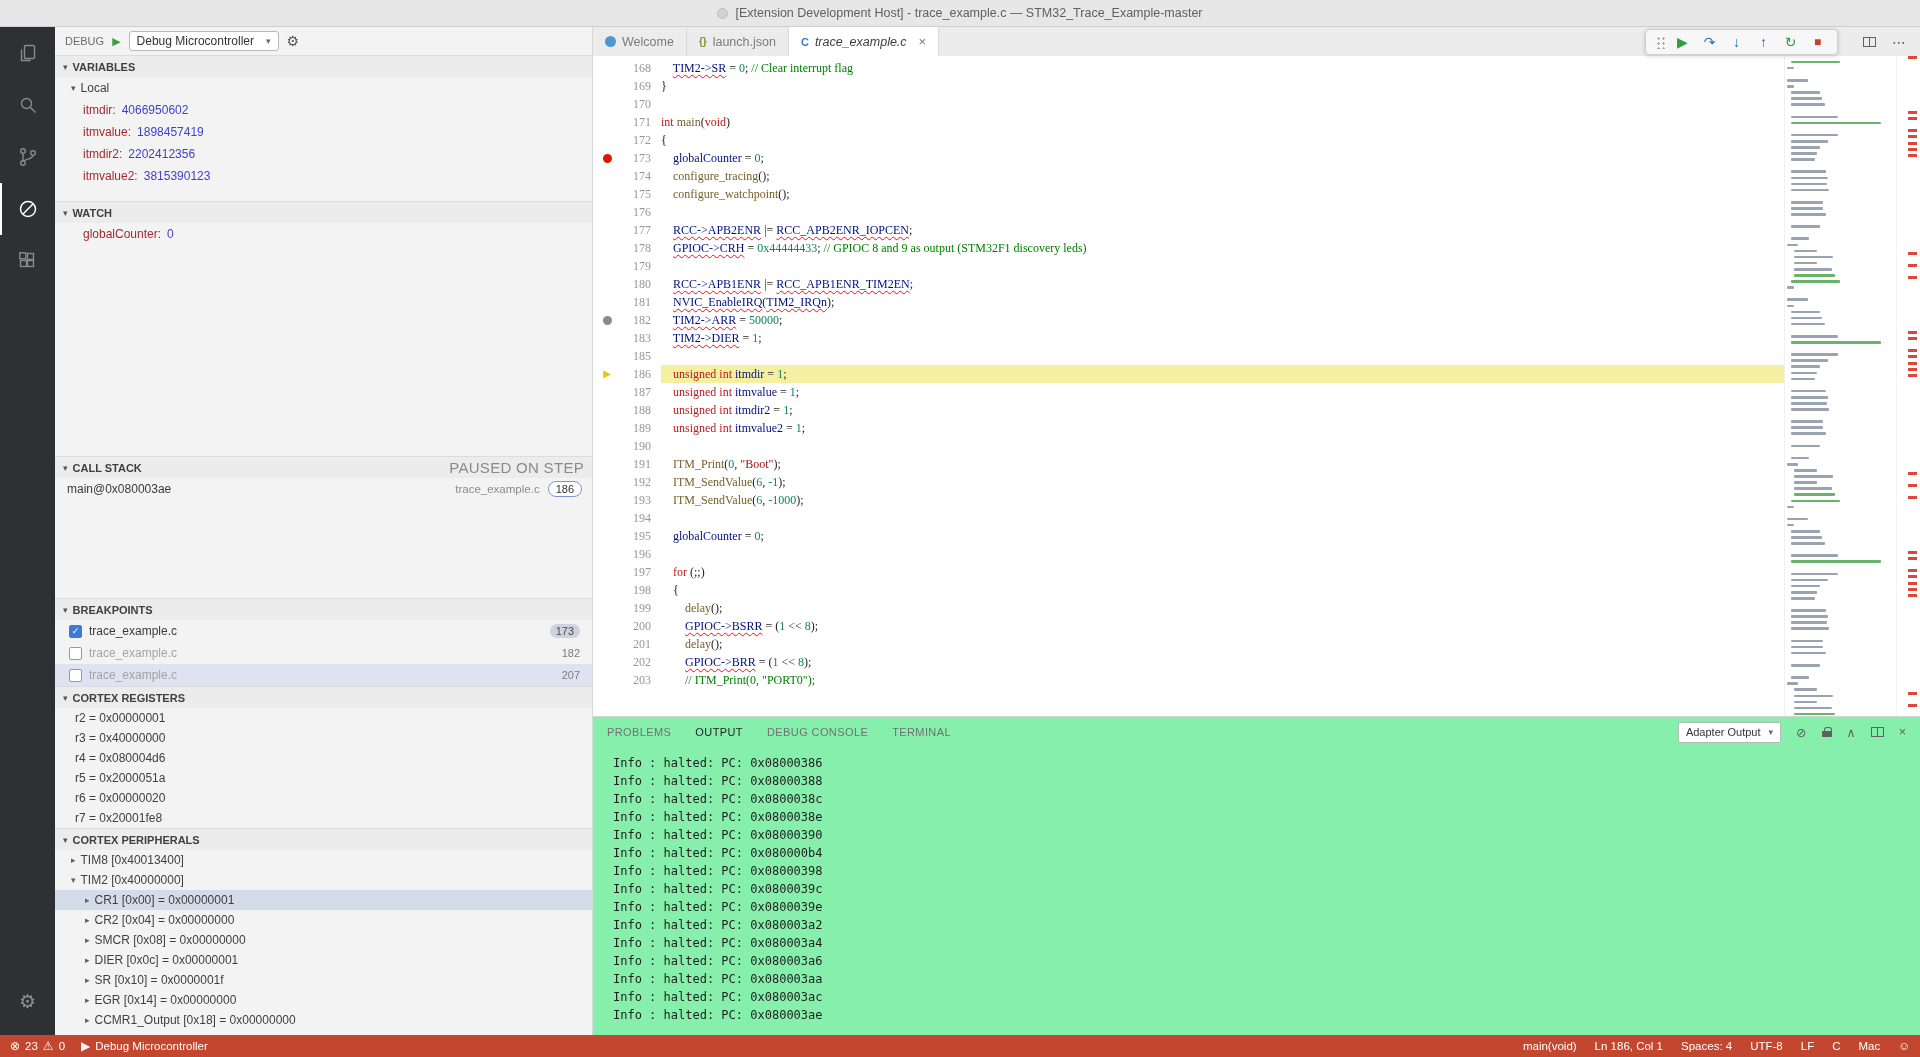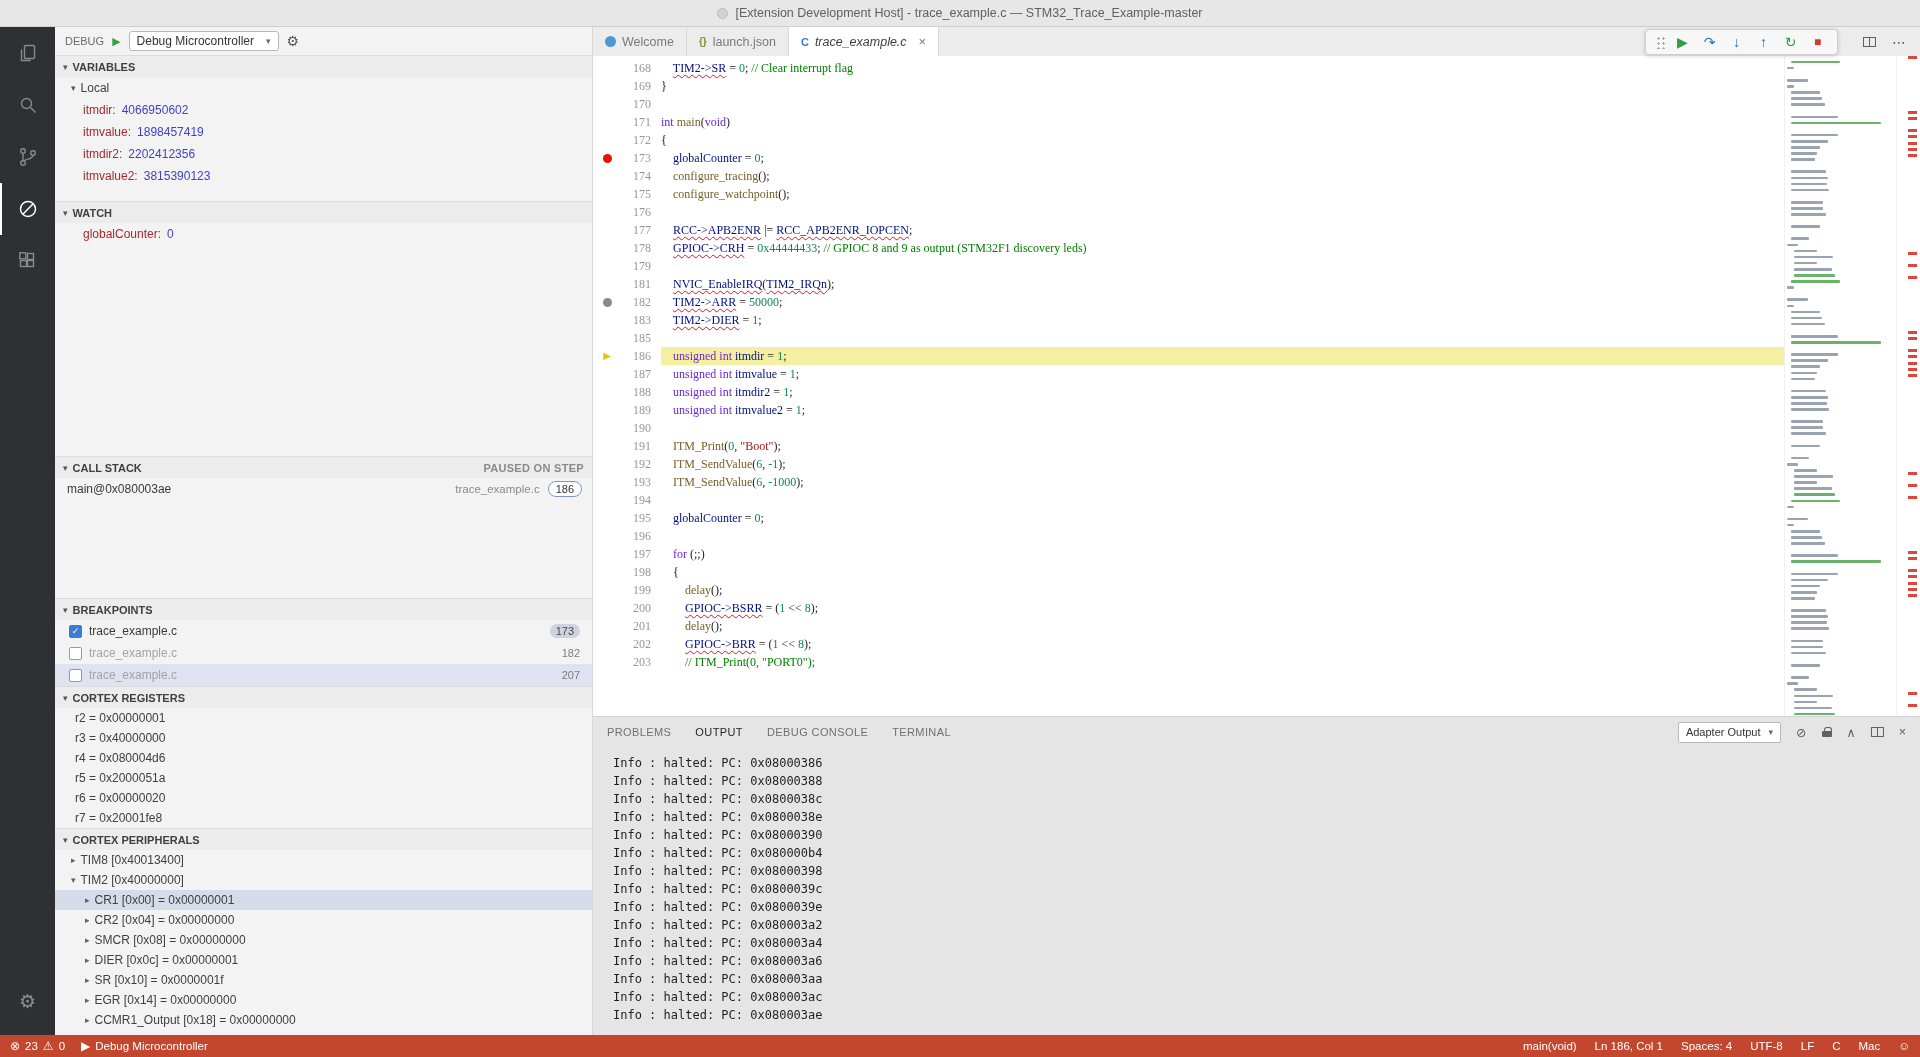--- a/index.html
+++ b/index.html
@@ -26,21 +26,21 @@
   #sb-toolbar{height:28px;display:flex;align-items:center;gap:8px;padding:0 10px}
   .sb-title{font-size:11px;color:#6b6b6b}
   .sb-play{color:#3a9e45;font-size:11px;cursor:pointer}
   .sb-select{flex:0 0 150px;height:20px;background:#fff;border:1px solid #b9b9b9;border-radius:3px;
              display:flex;align-items:center;justify-content:space-between;padding:0 7px;font-size:12px;color:#333;cursor:pointer}
   .sel-caret{font-size:9px;color:#666}
   .sb-gear{font-size:14px;color:#565656;cursor:pointer}
   .sec-header{height:22px;display:flex;align-items:center;gap:5px;padding:0 8px;background:#ececec;
               border-top:1px solid #ddd;font-size:11px;font-weight:bold;color:#3f3f3f}
   .hdr-arrow{font-size:9px;color:#555}
-  .hdr-right{margin-left:auto;font-size:11px;font-weight:bold;color:#8a8a8a;letter-spacing:.3px}
+  .hdr-right{margin-left:auto;font-size:15px;font-weight:normal;color:#8a8a8a;letter-spacing:.3px}
   .sb-row{height:22px;display:flex;align-items:center;cursor:pointer}
   .scope-row{padding-left:16px;gap:5px;color:#3f3f3f}
   .var-row{padding-left:28px}
   .vname{color:#a6292d;margin-right:6px}
   .vval{color:#4141c8}
   .cs-row{padding:0 10px 0 12px}
   .cs-name{color:#3a3a3a}
   .cs-right{margin-left:auto;display:flex;align-items:center;gap:8px}
   .cs-file{color:#8a8a8a;font-size:11.5px}
   .cs-badge{font-size:11px;color:#333;background:#fff;border:1px solid #7e97c9;border-radius:9px;padding:1px 7px}
@@ -79,21 +79,21 @@
   #codearea{flex:1;overflow:hidden;padding-top:3px;min-width:0}
   .cl{display:flex;height:18px;line-height:18px;font-family:Liberation Serif, serif;font-size:12px}
   .glyph{width:28px;display:flex;align-items:center;justify-content:center;flex:none}
   .dot{width:9px;height:9px;border-radius:50%}
   .dot.red{background:#e51400}
   .dot.gray{background:#8a8a8a}
   .cur-arrow{color:#edc10e;font-size:10px}
   .lnum{width:30px;text-align:right;color:#9396a2;flex:none}
   .ctext{white-space:pre;margin-left:10px;flex:1;color:#1e1e1e}
   .cl.cur .ctext{background:#f5efa1}
-  .tk.k{color:#6d28d9}
+  .tk.k{color:#b91c1c}
   .tk.f{color:#795e26}
   .tk.n{color:#098658}
   .tk.c{color:#008000}
   .tk.s{color:#a31515}
   .tk.v{color:#001080}
   .tk.sq{text-decoration:underline;text-decoration-style:wavy;text-decoration-color:#e81123;
          text-decoration-thickness:1px;text-underline-offset:2px}
 
   #minimap{width:112px;flex:none;padding-top:3px;border-left:1px solid #f0f0f0;overflow:hidden}
   .mm-row{height:6.1px;display:flex;align-items:center}
@@ -106,21 +106,21 @@
                 display:flex;align-items:center;padding:0 6px}
   .dt{width:27px;text-align:center;font-size:14px;cursor:pointer}
   .dt-handle{width:11px;height:14px;margin:0 3px;background-image:radial-gradient(#adadad 1.1px,transparent 1.3px);
              background-size:5px 5px;background-position:1px 1px}
   .dt.continue{color:#2f9e44}
   .dt.step{color:#1673c1}
   .dt.restart{color:#2f9e44}
   .dt.stop{color:#ce3c31;font-size:12px}
 
   
-  #panel{height:319px;border-top:1px solid #d4d4d4;background:#e5e5e5;display:flex;flex-direction:column}
+  #panel{height:319px;border-top:1px solid #d4d4d4;background:#86efac;display:flex;flex-direction:column}
   #panel-tabs{height:30px;display:flex;align-items:center;padding-left:14px;gap:24px;flex:none}
   .ptab{font-size:11px;color:#717171;letter-spacing:.4px;cursor:pointer}
   .ptab.active{color:#252525}
   .panel-right{margin-left:auto;display:flex;align-items:center;gap:15px;padding-right:14px}
   .ch-select{height:21px;border:1px solid #b9b9b9;background:#fff;border-radius:2px;display:flex;
              align-items:center;gap:8px;padding:0 7px;font-size:11px;color:#333;cursor:pointer}
   .picon{font-size:12.5px;color:#5f5f5f;cursor:pointer;display:inline-flex;align-items:center}
   .lock-icon{position:relative;width:10px;height:11px}
   .lock-icon::before{content:"";position:absolute;left:2px;top:0;width:6px;height:5px;
                      border:1.5px solid #616161;border-bottom:none;border-radius:3px 3px 0 0}
@@ -412,20 +412,25 @@
             </div>
             <div class="cl">
               <span class="glyph"></span>
               <span class="lnum">178</span>
               <span class="ctext"><span class="tk ">    </span><span class="tk v sq">GPIOC-&gt;CRH</span><span class="tk "> = </span><span class="tk n">0x44444433</span><span class="tk ">; </span><span class="tk c">// GPIOC 8 and 9 as output (STM32F1 discovery leds)</span></span>
             </div>
             <div class="cl">
               <span class="glyph"></span>
               <span class="lnum">179</span>
               <span class="ctext"></span>
+            </div>
+            <div class="cl">
+              <span class="glyph"></span>
+              <span class="lnum">180</span>
+              <span class="ctext"><span class="tk ">    </span><span class="tk v sq">RCC-&gt;APB1ENR</span><span class="tk "> |= </span><span class="tk v sq">RCC_APB1ENR_TIM2EN</span><span class="tk ">;</span></span>
             </div>
             <div class="cl">
               <span class="glyph"></span>
               <span class="lnum">181</span>
               <span class="ctext"><span class="tk ">    </span><span class="tk v sq">NVIC_EnableIRQ</span><span class="tk ">(</span><span class="tk v sq">TIM2_IRQn</span><span class="tk ">);</span></span>
             </div>
             <div class="cl">
               <span class="glyph">
                 <span class="dot gray"></span>
               </span>

